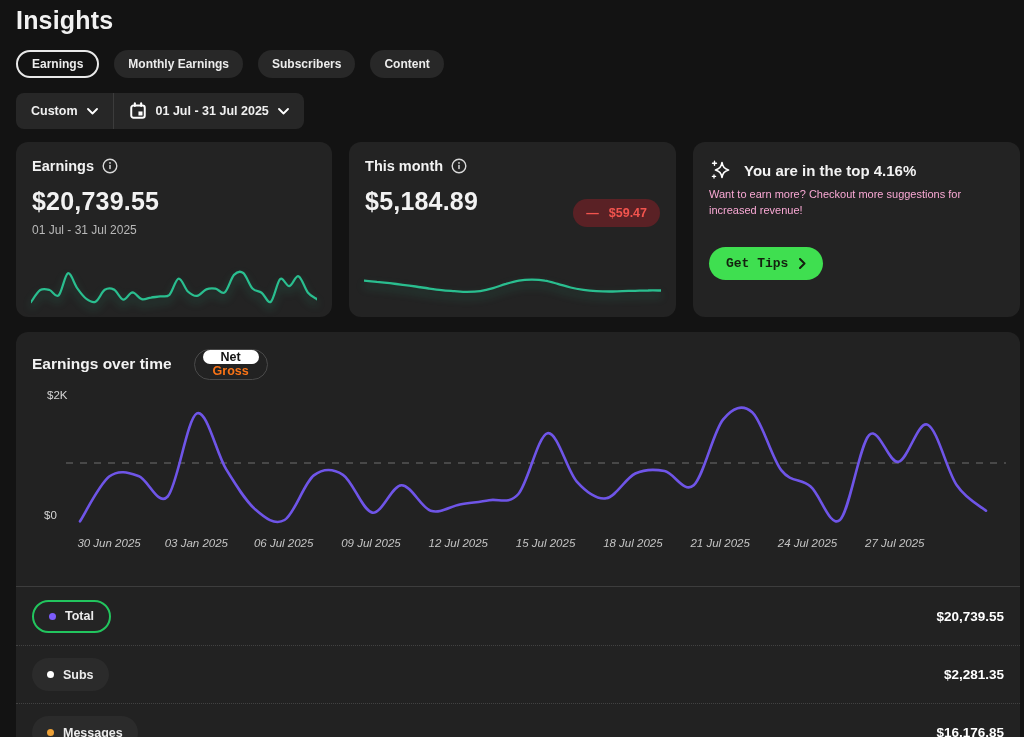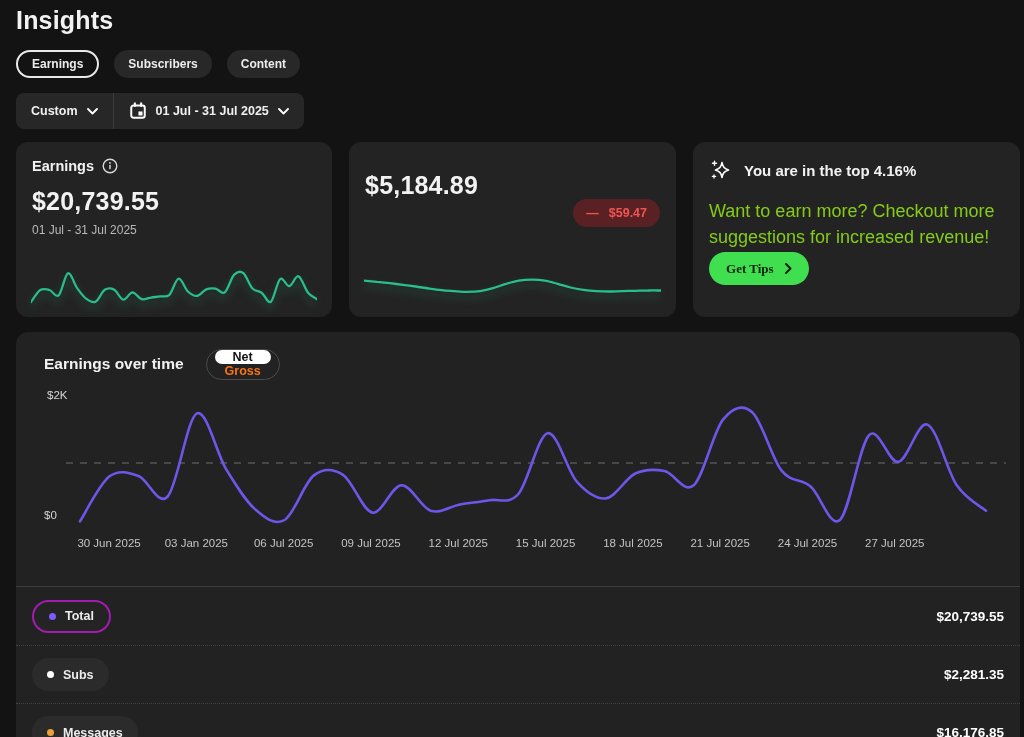--- a/index.html
+++ b/index.html
@@ -47,79 +47,80 @@
   .spark-wrap { position:absolute; left:15px; right:15px; bottom:12px; height:42px; }
   .spark-wrap svg { width:100%; height:100%; filter:drop-shadow(0 5px 4px rgba(42,190,143,.33)); }
 
   .delta-badge {
     position:absolute; right:16px; top:57px; background:#5a2125; color:#f2544e;
     border-radius:15px; padding:7px 13px; font-size:12.5px; font-weight:700;
     display:flex; gap:10px; align-items:center;
   }
 
   .c3 .card-title-row { gap:11px; font-size:15px; }
-  .c3 .body-text { font-size:18px; color:#84cc16; margin-top:16px; line-height:1.45; max-width:302px; font-weight:400;}
+  .c3 .body-text { font-size:11px; color:#f9a8d4; margin-top:5px; line-height:1.45; max-width:302px; font-weight:400;}
   .cta-btn {
-    margin-top:2px; background:#3fdf50; color:#14200f; border:none; border-radius:18px;
-    padding:0 17px; height:33px; font-size:13px; font-weight:700; font-family:Liberation Serif, serif;
+    margin-top:28px; background:#3fdf50; color:#14200f; border:none; border-radius:18px;
+    padding:0 17px; height:33px; font-size:13px; font-weight:700; font-family:Liberation Mono, monospace;
     display:inline-flex; align-items:center; gap:11px; cursor:pointer;
   }
 
   
   .panel {
     margin:15px 0 0 8px; width:1004px; height:500px;
     background:#222222; border-radius:12px; padding-top:17px;
   }
-  .panel-header { display:flex; align-items:center; gap:22px; padding:0 28px; height:30px; }
+  .panel-header { display:flex; align-items:center; gap:22px; padding:0 16px; height:30px; }
   .panel-title { font-size:15.5px; font-weight:700; }
   .toggle { display:flex; align-items:center; border:1px solid #4a4a4a; border-radius:17px; height:31px;flex-direction:column; }
   .toggle .opt {
     border:none; background:transparent; color:#f97316; font-size:12.5px; font-weight:700;
     font-family:inherit; padding:0 18px; height:31px; border-radius:16px; cursor:pointer;
     display:flex; align-items:center;
   }
   .toggle .opt.selected { background:#ffffff; color:#141414; }
 
   .chart-wrap { position:relative; margin:12px 16px 0; height:195px; }
   .ylab { position:absolute; font-size:11.5px; color:#d6d6d6; }
   .ylab.top { left:15px; top:-2px; }
   .ylab.bottom { left:12px; top:118px; }
   .main-chart { position:absolute; left:34px; top:4px; right:2px; height:132px; }
-  .xticks { position:absolute; left:34px; right:2px; top:144px; height:18px; }
+  .xticks { position:absolute; left:34px; right:2px; top:144px; height:18px;font-style:italic; }
   .xticks span {
     position:absolute; transform:translateX(-50%); font-size:11.5px; color:#c4c4c4;
     white-space:nowrap; top:2px;
   }
 
   .solid-sep { border-top:1px solid #3d3d3d; }
   .lrow {
     height:58px; display:flex; align-items:center; justify-content:space-between;
     padding:0 16px;
   }
   .lrow + .lrow { border-top:1px dotted #424242; }
   .legend-pill {
     display:inline-flex; align-items:center; gap:9px; background:#2b2b2b; border:none;
     border-radius:17px; padding:0 15px; height:33px; color:#ececec; font-size:12.5px;
     font-weight:700; font-family:inherit; cursor:pointer;
   }
-  .legend-pill.selected { border:2px solid #a21caf; background:#242424; }
+  .legend-pill.selected { border:2px solid #22c55e; background:#242424; }
   .dot { width:7px; height:7px; border-radius:50%; display:inline-block; }
   .lvalue { font-size:13.5px; font-weight:700; color:#ffffff; }
 
   .icon-btn { background:none; border:none; padding:0; cursor:pointer; display:inline-flex; }
 </style>
 </head>
 <body>
 
 <div class="page">
 
   <h1 class="title">Insights</h1>
 
   <div class="tabs">
     <button class="tab selected">Earnings</button>
+    <button class="tab">Monthly Earnings</button>
     <button class="tab">Subscribers</button>
     <button class="tab">Content</button>
   </div>
 
   <div class="filterbar">
     <button>
       <span>Custom</span>
       <svg width="11" height="7" viewBox="0 0 11 7">
           <polyline points="1,1 5.5,5.5 10,1" fill="none" stroke="#fff" stroke-width="1.8" stroke-linecap="round" stroke-linejoin="round"></polyline>
         </svg>
@@ -155,20 +156,30 @@
       <div class="amount">$20,739.55</div>
       <div class="period">01 Jul - 31 Jul 2025</div>
       <div class="spark-wrap">
         <svg id="spark1" viewBox="0 0 300 42" preserveAspectRatio="none">
             <path d="M0.0,39.0C1.6,37.0 6.5,29.1 9.7,27.1C12.9,25.1 16.1,26.1 19.4,27.0C22.6,27.8 25.8,35.2 29.0,32.4C32.3,29.6 35.5,11.5 38.7,10.3C41.9,9.1 45.2,20.9 48.4,25.1C51.6,29.4 54.8,33.6 58.1,35.9C61.3,38.1 64.5,40.2 67.7,38.7C71.0,37.2 74.2,28.8 77.4,26.8C80.6,24.8 83.9,25.0 87.1,26.6C90.3,28.3 93.5,36.2 96.8,36.7C100.0,37.2 103.2,29.5 106.5,29.4C109.7,29.4 112.9,35.4 116.1,36.2C119.4,37.1 122.6,35.0 125.8,34.6C129.0,34.1 132.3,33.9 135.5,33.4C138.7,32.9 141.9,34.7 145.2,31.8C148.4,28.8 151.6,16.1 154.8,15.6C158.1,15.0 161.3,25.6 164.5,28.5C167.7,31.3 171.0,33.3 174.2,32.9C177.4,32.5 180.6,27.5 183.9,26.3C187.1,25.1 190.3,25.1 193.5,25.6C196.8,26.2 200.0,31.7 203.2,29.4C206.5,27.2 209.7,15.2 212.9,11.9C216.1,8.7 219.4,7.7 222.6,10.0C225.8,12.2 229.0,22.2 232.3,25.5C235.5,28.8 238.7,27.6 241.9,29.8C245.2,32.0 248.4,41.0 251.6,38.7C254.8,36.4 258.1,18.7 261.3,16.1C264.5,13.5 267.7,23.6 271.0,23.2C274.2,22.7 277.4,12.2 280.6,13.3C283.9,14.3 287.1,25.6 290.3,29.4C293.5,33.3 298.4,35.1 300.0,36.2" fill="none" stroke="#2abe8f" stroke-width="2.3" stroke-linecap="round"></path>
           </svg>
       </div>
     </div>
 
     <div class="card c2">
+      <div class="card-title-row">
+        <span>This month</span>
+        <button class="icon-btn">
+          <svg width="16" height="16" viewBox="0 0 16 16">
+              <circle cx="8" cy="8" r="6.8" fill="none" stroke="#d8d8d8" stroke-width="1.4"></circle>
+              <circle cx="8" cy="4.9" r="0.9" fill="#d8d8d8"></circle>
+              <rect x="7.25" y="6.7" width="1.5" height="4.6" rx="0.7" fill="#d8d8d8"></rect>
+            </svg>
+        </button>
+      </div>
       <div class="amount">$5,184.89</div>
       <div class="delta-badge">
         <span>—</span>
         <span>$59.47</span>
       </div>
       <div class="spark-wrap">
         <svg id="spark2" viewBox="0 0 300 42" preserveAspectRatio="none">
             <path d="M0.0,17.6C2.2,17.8 8.7,18.4 13.0,18.9C17.4,19.3 21.7,19.7 26.1,20.2C30.4,20.7 34.8,21.3 39.1,21.8C43.5,22.4 47.8,22.9 52.2,23.5C56.5,24.1 60.9,24.9 65.2,25.5C69.6,26.1 73.9,26.7 78.3,27.1C82.6,27.6 87.0,27.8 91.3,28.1C95.7,28.4 100.0,28.8 104.3,28.8C108.7,28.8 113.0,28.7 117.4,28.1C121.7,27.5 126.1,26.4 130.4,25.1C134.8,23.9 139.1,22.1 143.5,20.9C147.8,19.6 152.2,18.3 156.5,17.6C160.9,16.8 165.2,16.6 169.6,16.6C173.9,16.6 178.3,16.8 182.6,17.6C187.0,18.3 191.3,19.7 195.7,20.9C200.0,22.0 204.3,23.5 208.7,24.5C213.0,25.5 217.4,26.2 221.7,26.8C226.1,27.4 230.4,27.8 234.8,28.1C239.1,28.4 243.5,28.5 247.8,28.5C252.2,28.5 256.5,28.2 260.9,28.1C265.2,28.0 269.6,27.9 273.9,27.8C278.3,27.7 282.6,27.5 287.0,27.5C291.3,27.4 297.8,27.5 300.0,27.5" fill="none" stroke="#2abe8f" stroke-width="2.3" stroke-linecap="round"></path>
           </svg>
       </div>

